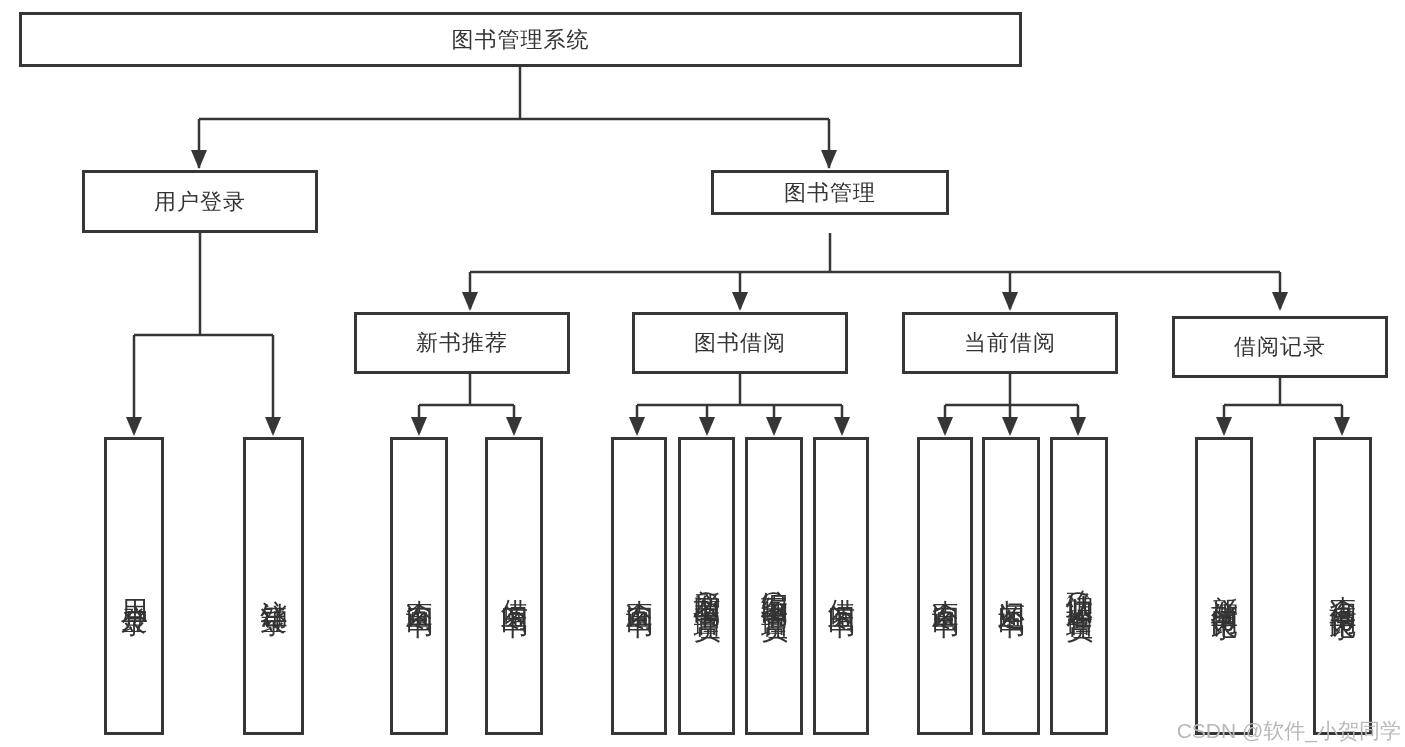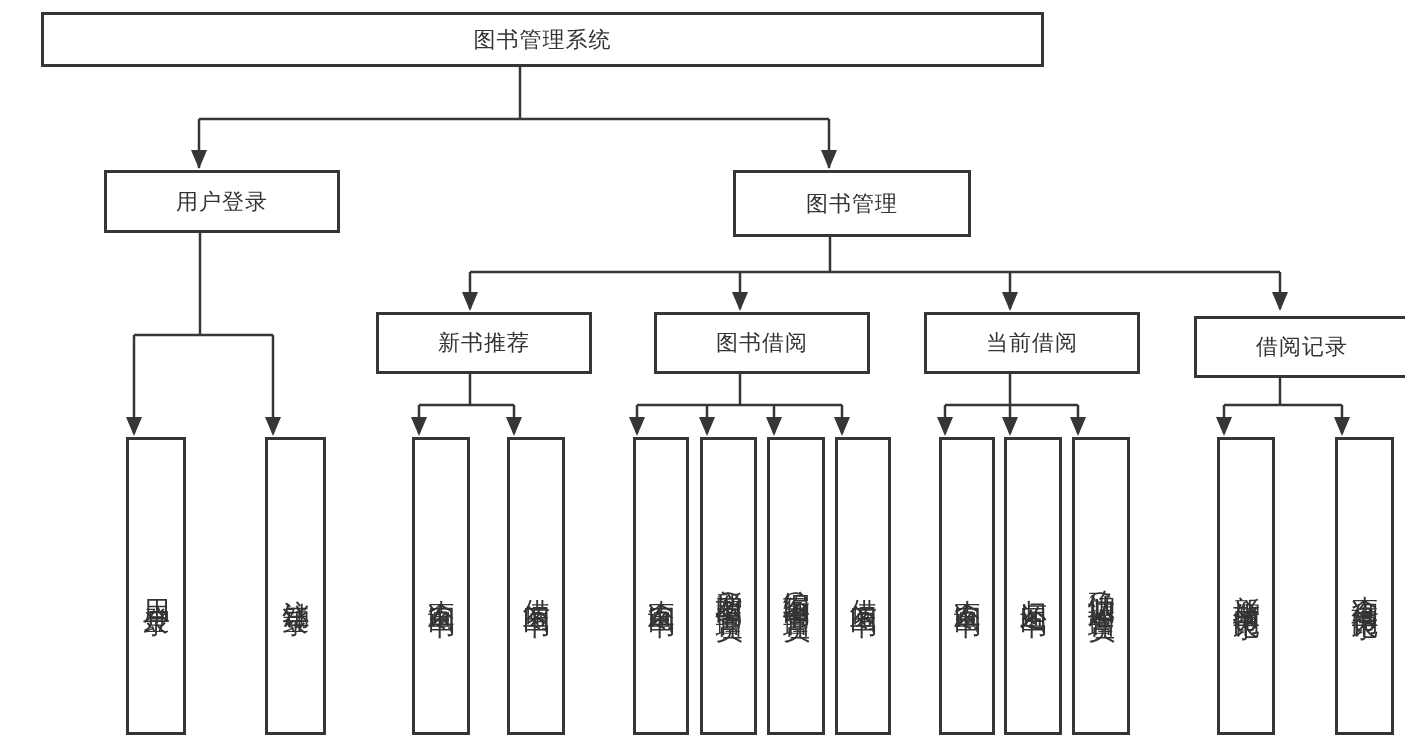--- a/index.html
+++ b/index.html
@@ -16,21 +16,20 @@
   .connector-layer{
     position:absolute;left:0;top:0;width:1405px;height:747px;
   }
   .node{
     position:absolute;
     box-sizing:border-box;
     background:#ffffff;
     border:3px solid #363636;
     display:flex;align-items:center;justify-content:center;
     color:#333333;
-    margin-left:22px;
   }
   .node.h .label{
     font-size:22px;letter-spacing:1px;white-space:nowrap;
   }
   .node.leaf .label{
     writing-mode:vertical-rl;
     text-orientation:mixed;
     font-size:27px;
     letter-spacing:4px;
     line-height:1;
@@ -115,21 +114,21 @@
     </g>
   </svg>
 
   <div class="node h" style="left:19px;top:12px;width:1003px;height:55px;">
     <span class="label">图书管理系统</span>
   </div>
 
   <div class="node h" style="left:82px;top:170px;width:236px;height:63px;">
     <span class="label">用户登录</span>
   </div>
-  <div class="node h" style="left:711px;top:170px;width:238px;height:67px;">
+  <div class="node h" style="left:711px;top:170px;width:238px;height:45px;">
     <span class="label">图书管理</span>
   </div>
 
   <div class="node h" style="left:354px;top:312px;width:216px;height:62px;">
     <span class="label">新书推荐</span>
   </div>
   <div class="node h" style="left:632px;top:312px;width:216px;height:62px;">
     <span class="label">图书借阅</span>
   </div>
   <div class="node h" style="left:902px;top:312px;width:216px;height:62px;">
@@ -176,14 +175,15 @@
     <span class="label">确认归还（管理员）</span>
   </div>
 
   <div class="node leaf" style="left:1195px;top:437px;width:58px;height:298px;">
     <span class="label">新增借阅记录</span>
   </div>
   <div class="node leaf" style="left:1313px;top:437px;width:59px;height:298px;">
     <span class="label">查询借阅记录</span>
   </div>
 
+  <div class="watermark">CSDN @软件_小贺同学</div>
 
 </div>
 
 </body></html>

